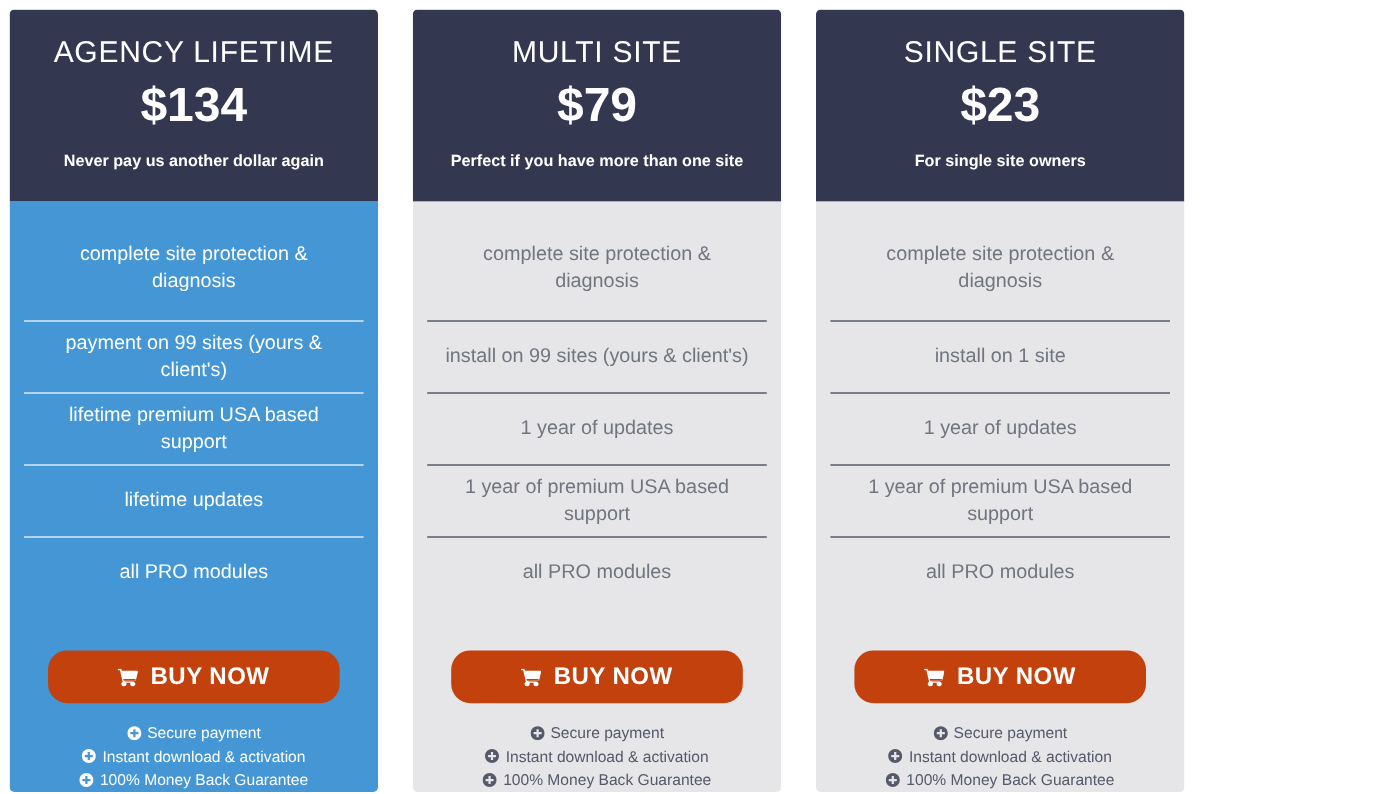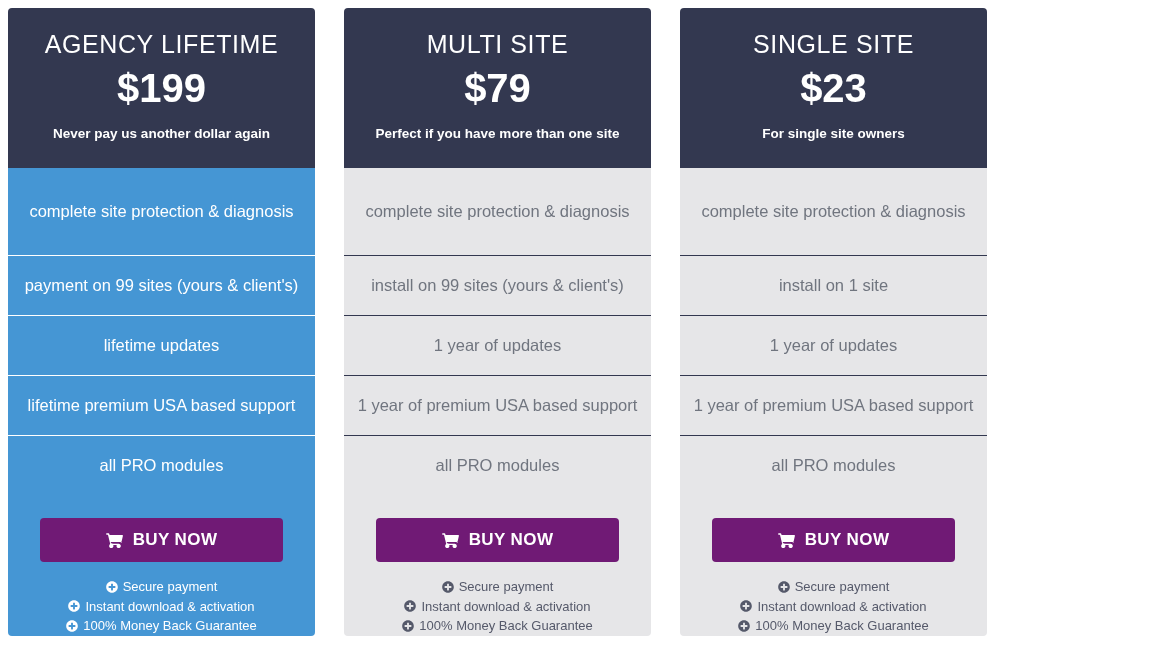--- a/index.html
+++ b/index.html
@@ -59,21 +59,21 @@
     color: #ffffff;
   }
   .card-body {
     flex: 1;
     display: flex;
     flex-direction: column;
   }
   .features {
     list-style: none;
     margin: 0;
-    padding: 0;
+    padding: 12px;
   }
   .feature {
     display: flex;
     align-items: center;
     justify-content: center;
     text-align: center;
     font-size: 16.5px;
     line-height: 1.3;
     padding: 0 12px;
     box-sizing: border-box;
@@ -87,27 +87,27 @@
   }
   .cta-wrap {
     padding: 22px 32px 0 32px;
   }
   .buy-button {
     display: flex;
     align-items: center;
     justify-content: center;
     gap: 10px;
     width: 100%;
-    background: #701a75;
+    background: #c2410c;
     color: #ffffff;
     border: none;
-    border-radius: 4px;
+    border-radius: 16px;
     height: 44px;
     font-family: "Liberation Sans", sans-serif;
-    font-size: 17px;
+    font-size: 20px;
     font-weight: bold;
     letter-spacing: 0.4px;
     cursor: pointer;
     padding: 0;
   }
   .cart-icon {
     display: inline-flex;
     width: 17px;
     height: 15px;
   }
@@ -171,36 +171,36 @@
     color: #55596a;
   }
 </style>
 </head>
 <body>
 
 <div class="pricing-table">
     <div class="card card--featured">
       <div class="card-header">
         <div class="plan-name">AGENCY LIFETIME</div>
-        <div class="plan-price">$199</div>
+        <div class="plan-price">$134</div>
         <div class="plan-tagline">Never pay us another dollar again</div>
       </div>
       <div class="card-body">
         <ul class="features">
           <li class="feature">
             <span><span>complete site protection &amp; diagnosis</span></span>
           </li>
           <li class="feature">
             <span><span>payment on </span><b>99 sites</b><span> (yours &amp; client's)</span></span>
           </li>
           <li class="feature">
+            <span><span></span><b>lifetime</b><span> premium USA based support</span></span>
+          </li>
+          <li class="feature">
             <span><span></span><b>lifetime</b><span> updates</span></span>
-          </li>
-          <li class="feature">
-            <span><span></span><b>lifetime</b><span> premium USA based support</span></span>
           </li>
           <li class="feature">
             <span><span>all </span><a class="pro-link" href="#" style="text-decoration: none; color: inherit;">PRO modules</a></span>
           </li>
         </ul>
         <div class="cta-wrap">
           <button class="buy-button">
             <span class="cart-icon">
               <svg viewBox="0 0 576 512" width="17" height="15" aria-hidden="true">
                 <path fill="currentColor" d="M504 352H171l-12-48h350c12 0 22-8 24-20l43-192c3-15-9-28-24-28H119l-8-34c-3-13-14-22-27-22H24C11 8 0 19 0 32s11 24 24 24h41l77 323c-22 13-37 37-37 64 0 40 33 73 73 73s73-33 73-73c0-11-3-22-8-32h122c-5 10-8 21-8 32 0 40 33 73 73 73s73-33 73-73-33-73-73-73H216l-6-24h294c13 0 24-11 24-24s-11-24-24-24z"></path>

